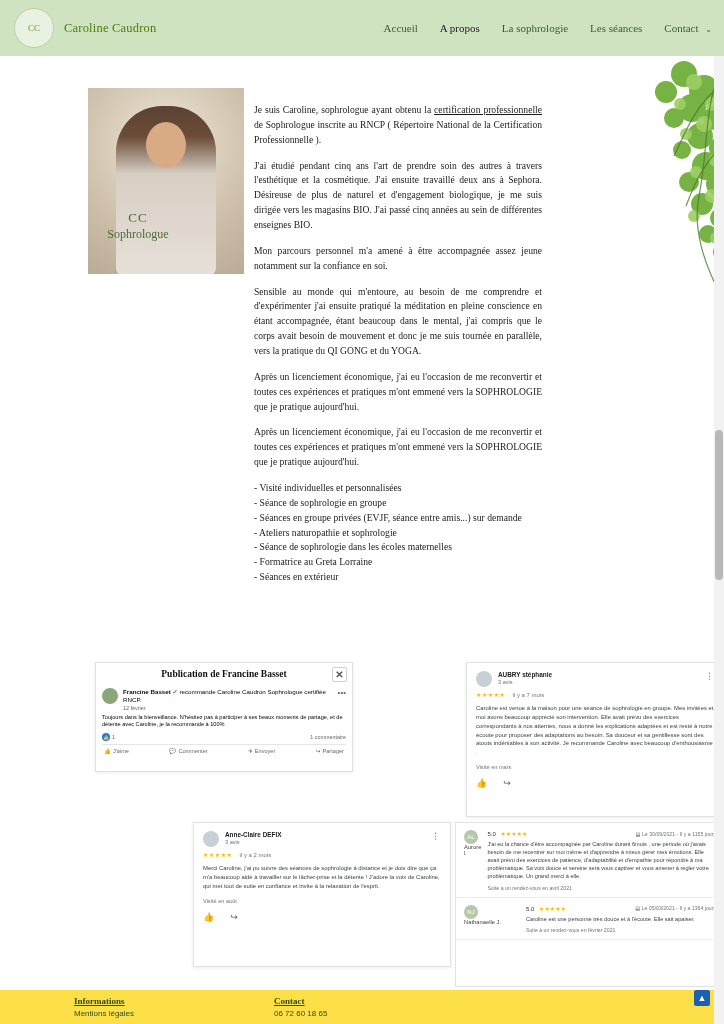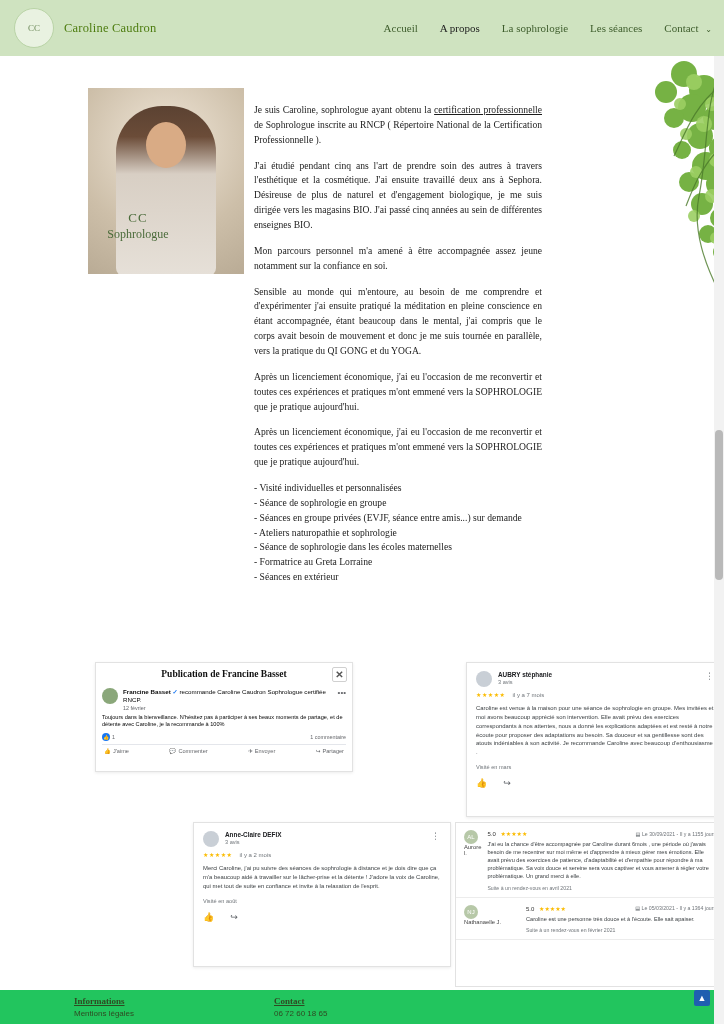--- a/index.html
+++ b/index.html
@@ -271,21 +271,21 @@
     background: #b9b9b9;
     border-radius: 4px;
     z-index: 41;
   }
 
   
   .footer {
     position: absolute;
     left: 0; bottom: 0;
     width: 724px; height: 34px;
-    background: #22c55e;
+    background: #fde047;
     z-index: 20;
   }
   .footer-col { position: absolute; top: 6px; }
   .f1 { left: 74px; }
   .f2 { left: 274px; }
   .footer-title {
     font-family: "Liberation Serif", serif;
     font-size: 9px; color: #2f4a22;
     text-decoration: underline;
     font-weight: bold;

